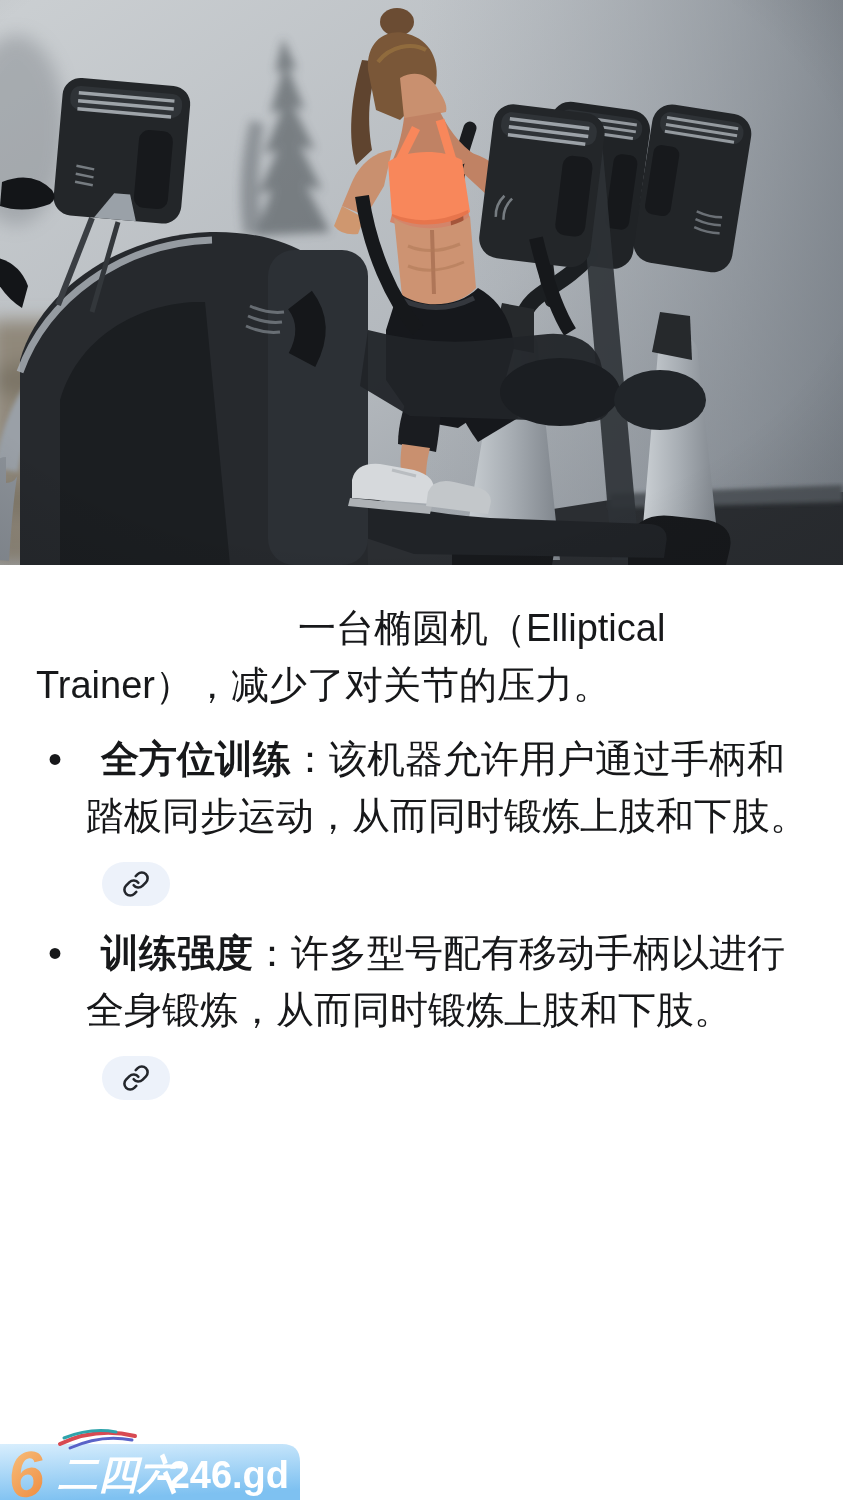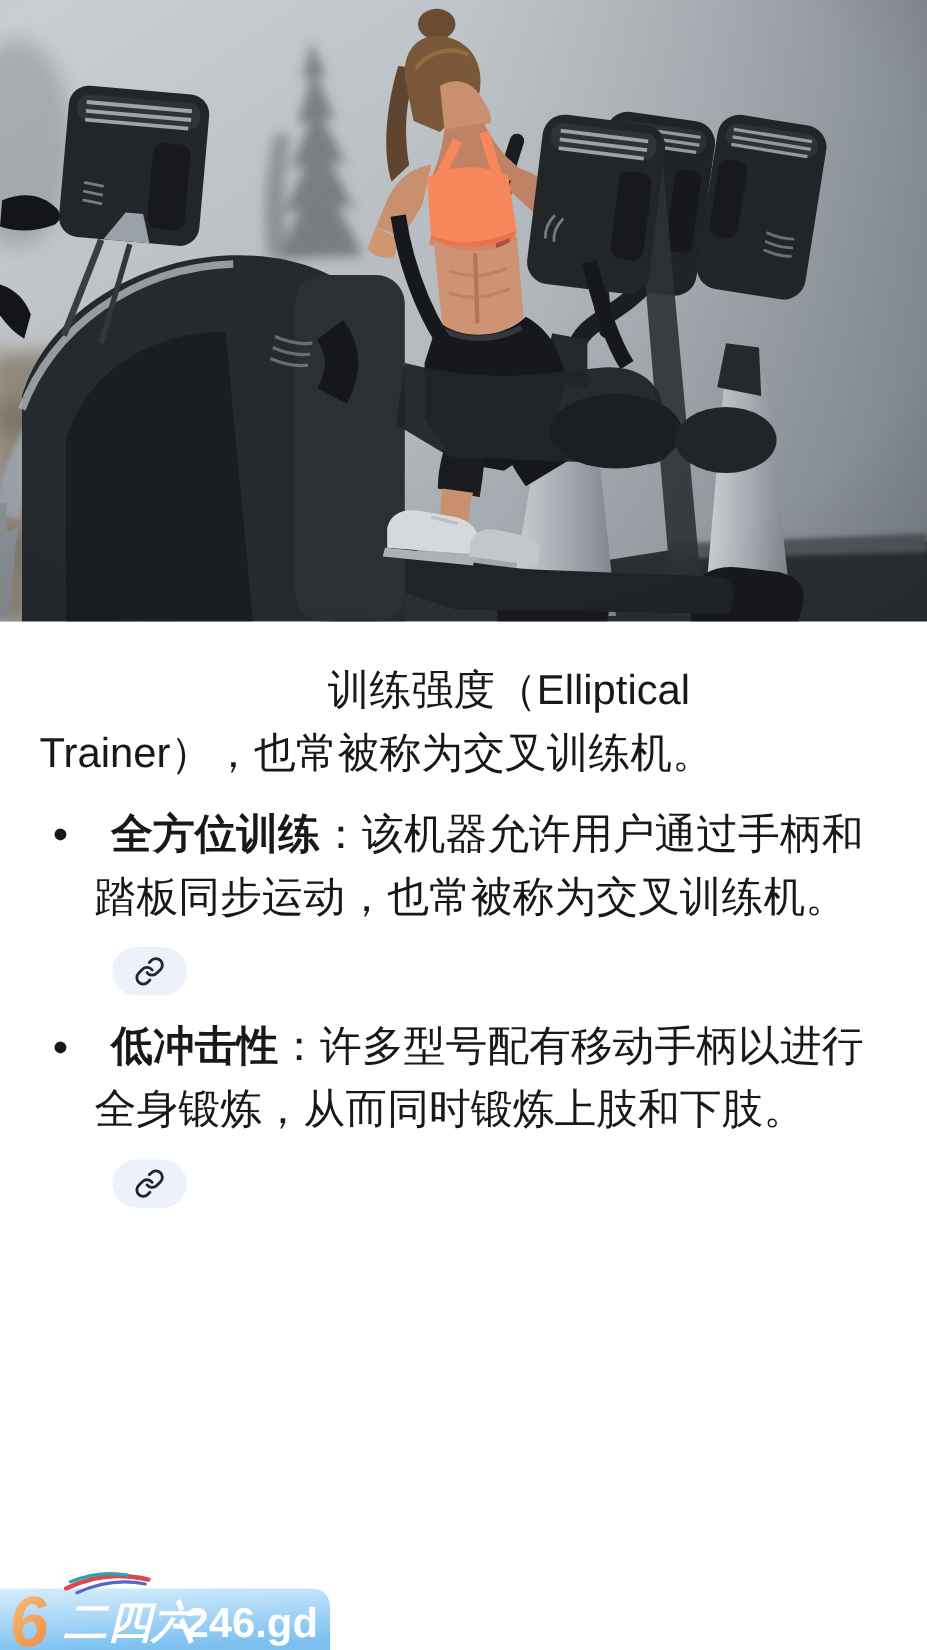--- a/index.html
+++ b/index.html
@@ -269,34 +269,34 @@
         <ellipse cx="560" cy="392" rx="60" ry="34" fill="#1b1e22"></ellipse>
         <ellipse cx="660" cy="400" rx="46" ry="30" fill="#212529"></ellipse>
       </g>
 
       <rect width="843" height="565" fill="url(#vig)"></rect>
     </svg>
   </div>
 
   <div class="content">
 
-    <p class="intro"><span>训练强度（Elliptical</span><br><span>Trainer），也常被称为交叉训练机。</span></p>
+    <p class="intro"><span>一台椭圆机（Elliptical</span><br><span>Trainer），减少了对关节的压力。</span></p>
 
     <ul class="bullets">
 
       <li>
-        <span class="term">全方位训练</span><span>：</span><span>该机器允许用户通过手柄和踏板同步运动，也常被称为交叉训练机。</span><span class="cite"><svg width="28" height="28" viewBox="0 0 24 24" fill="none" stroke="#23262b" stroke-width="2.2" stroke-linecap="round" stroke-linejoin="round">
+        <span class="term">全方位训练</span><span>：</span><span>该机器允许用户通过手柄和踏板同步运动，从而同时锻炼上肢和下肢。</span><span class="cite"><svg width="28" height="28" viewBox="0 0 24 24" fill="none" stroke="#23262b" stroke-width="2.2" stroke-linecap="round" stroke-linejoin="round">
               <path d="M10 13a5 5 0 0 0 7.54.54l3-3a5 5 0 0 0-7.07-7.07l-1.72 1.71"></path>
               <path d="M14 11a5 5 0 0 0-7.54-.54l-3 3a5 5 0 0 0 7.07 7.07l1.71-1.71"></path>
             </svg></span>
       </li>
 
 
       <li>
-        <span class="term">低冲击性</span><span>：</span><span>许多型号配有移动手柄以进行全身锻炼，从而同时锻炼上肢和下肢。</span><span class="cite"><svg width="28" height="28" viewBox="0 0 24 24" fill="none" stroke="#23262b" stroke-width="2.2" stroke-linecap="round" stroke-linejoin="round">
+        <span class="term">训练强度</span><span>：</span><span>许多型号配有移动手柄以进行全身锻炼，从而同时锻炼上肢和下肢。</span><span class="cite"><svg width="28" height="28" viewBox="0 0 24 24" fill="none" stroke="#23262b" stroke-width="2.2" stroke-linecap="round" stroke-linejoin="round">
               <path d="M10 13a5 5 0 0 0 7.54.54l3-3a5 5 0 0 0-7.07-7.07l-1.72 1.71"></path>
               <path d="M14 11a5 5 0 0 0-7.54-.54l-3 3a5 5 0 0 0 7.07 7.07l1.71-1.71"></path>
             </svg></span>
       </li>
 
 
     </ul>
   </div>
 
   <div class="watermark">

